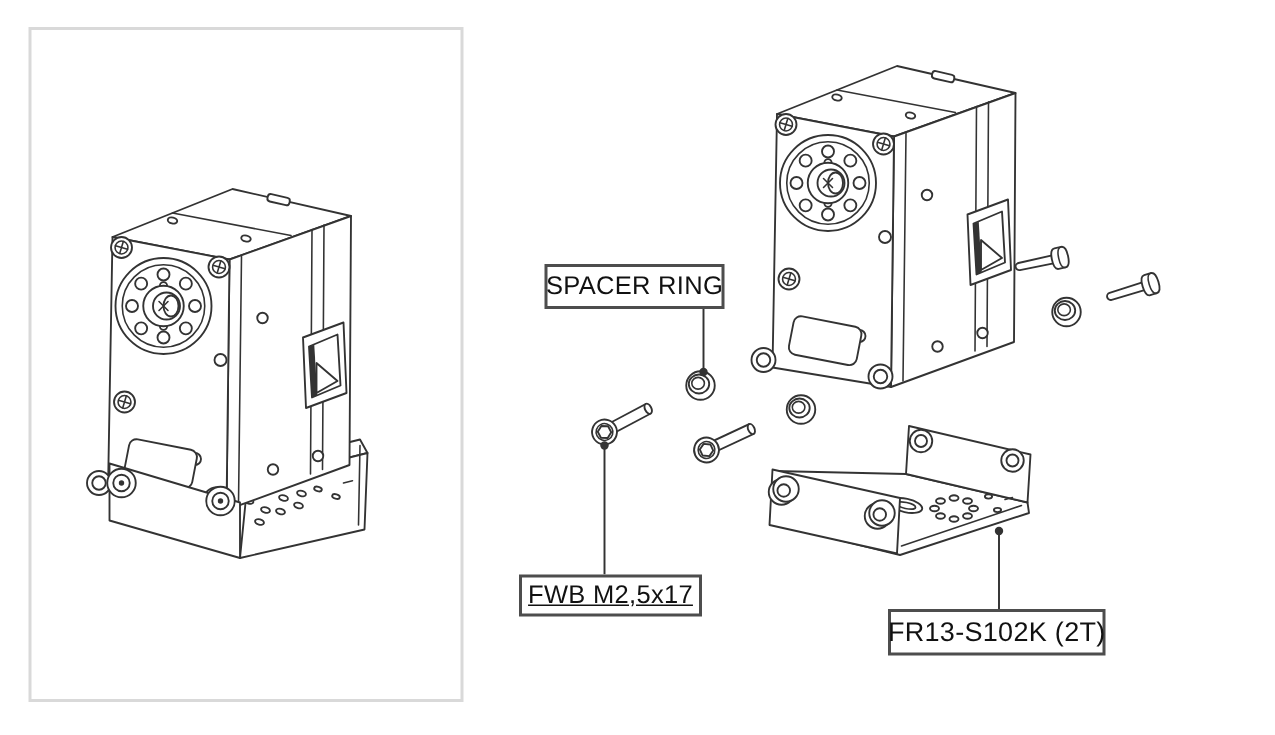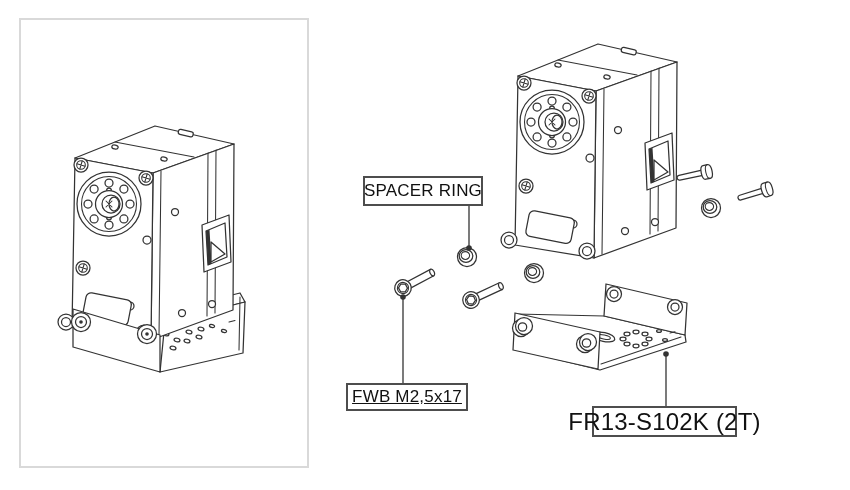--- a/index.html
+++ b/index.html
@@ -12,21 +12,21 @@
   .ln  { fill:#fff; stroke:var(--line); stroke-width:1.25; stroke-linejoin:round; stroke-linecap:round; }
   .lnn { fill:none; stroke:var(--line); stroke-width:1.05; stroke-linejoin:round; stroke-linecap:round; }
   .dk  { fill:var(--line); stroke:none; }
   .leader { fill:none; stroke:var(--line); stroke-width:1.3; }
   .ldot { fill:var(--line); stroke:none; }
   .callout { position:absolute; display:flex; align-items:center; justify-content:center;
              background:#fff; border:2px solid var(--label_border); color:var(--label_text);
              font-size:17px; letter-spacing:0.2px; white-space:nowrap; z-index:3; }
   #co-spacer { left:363px; top:176px; width:120px; height:30px; }
   #co-bolt   { left:346px; top:383px; width:122px; height:28px;text-decoration:underline; }
-  #co-frame  { left:592px; top:406px; width:145px; height:31px; font-size:24px; }
+  #co-frame  { left:592px; top:406px; width:145px; height:31px; font-size:18px; }
 </style>
 </head>
 <body>
 
 <div class="stage">
 
   <div class="left-panel"></div>
 
   <svg class="diagram" width="850" height="490" viewBox="0 0 850 490" xmlns="http://www.w3.org/2000/svg">
     <defs>

